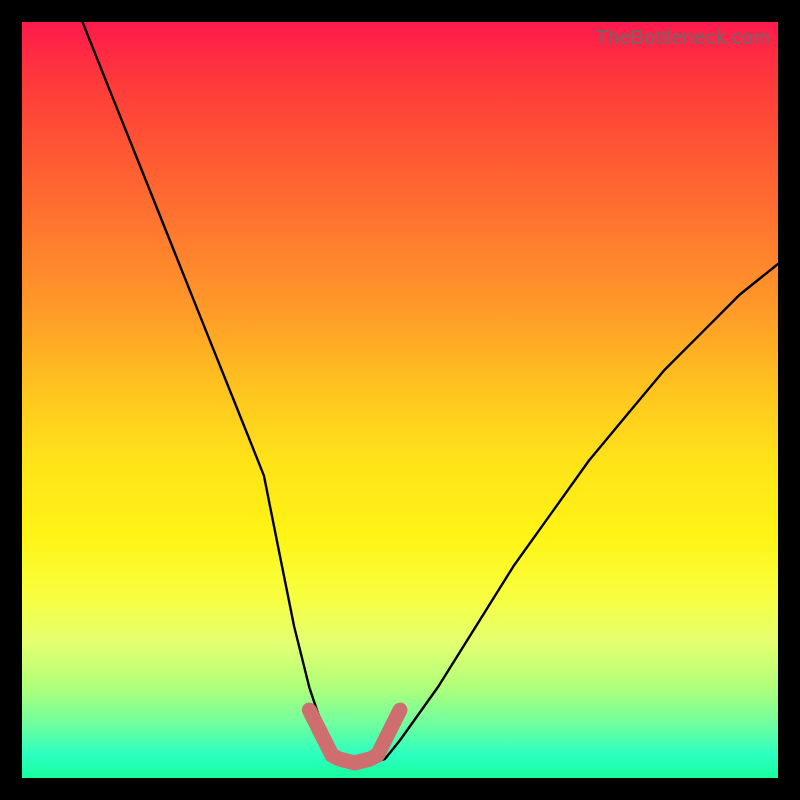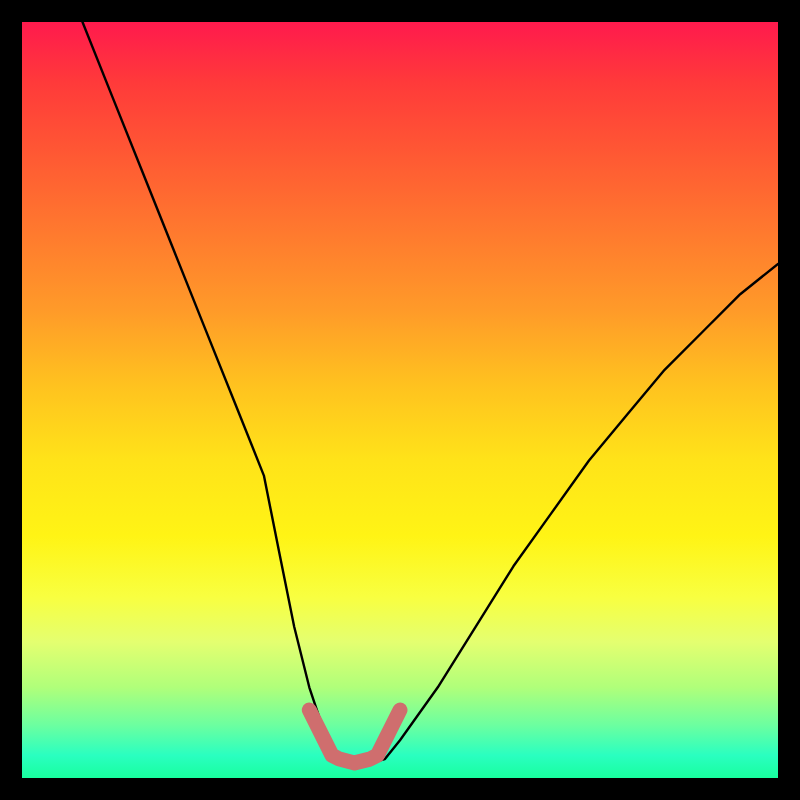--- a/index.html
+++ b/index.html
@@ -57,18 +57,19 @@
     top: 0;
     width: 756px;
     height: 756px;
   }
 </style>
 </head>
 <body>
 
 <div class="frame">
   <div class="plot">
+    <div class="watermark">TheBottleneck.com</div>
     <svg class="curve" viewBox="0 0 756 756" preserveAspectRatio="none">
       <path id="curve-path" fill="none" stroke="#000" stroke-width="2.4" stroke-linecap="round" stroke-linejoin="round" d="M60.5 0.0 L90.7 75.6 L121.0 151.2 L151.2 226.8 L181.4 302.4 L211.7 378.0 L241.9 453.6 L257.0 529.2 L272.2 604.8 L287.3 665.3 L302.4 710.6 L317.5 737.1 L332.6 740.9 L347.8 740.9 L362.9 737.1 L378.0 718.2 L415.8 665.3 L453.6 604.8 L491.4 544.3 L529.2 491.4 L567.0 438.5 L604.8 393.1 L642.6 347.8 L680.4 310.0 L718.2 272.2 L756.0 241.9"></path>
       <path id="highlight-path" fill="none" stroke="#cf6e6e" stroke-width="15" stroke-linecap="round" stroke-linejoin="round" d="M287.3 688.0 L302.4 718.2 L310.0 733.3 L317.5 737.1 L332.6 740.9 L347.8 737.1 L355.3 733.3 L362.9 718.2 L378.0 688.0"></path>
     </svg>
   </div>
 </div>
 
 </body></html>

